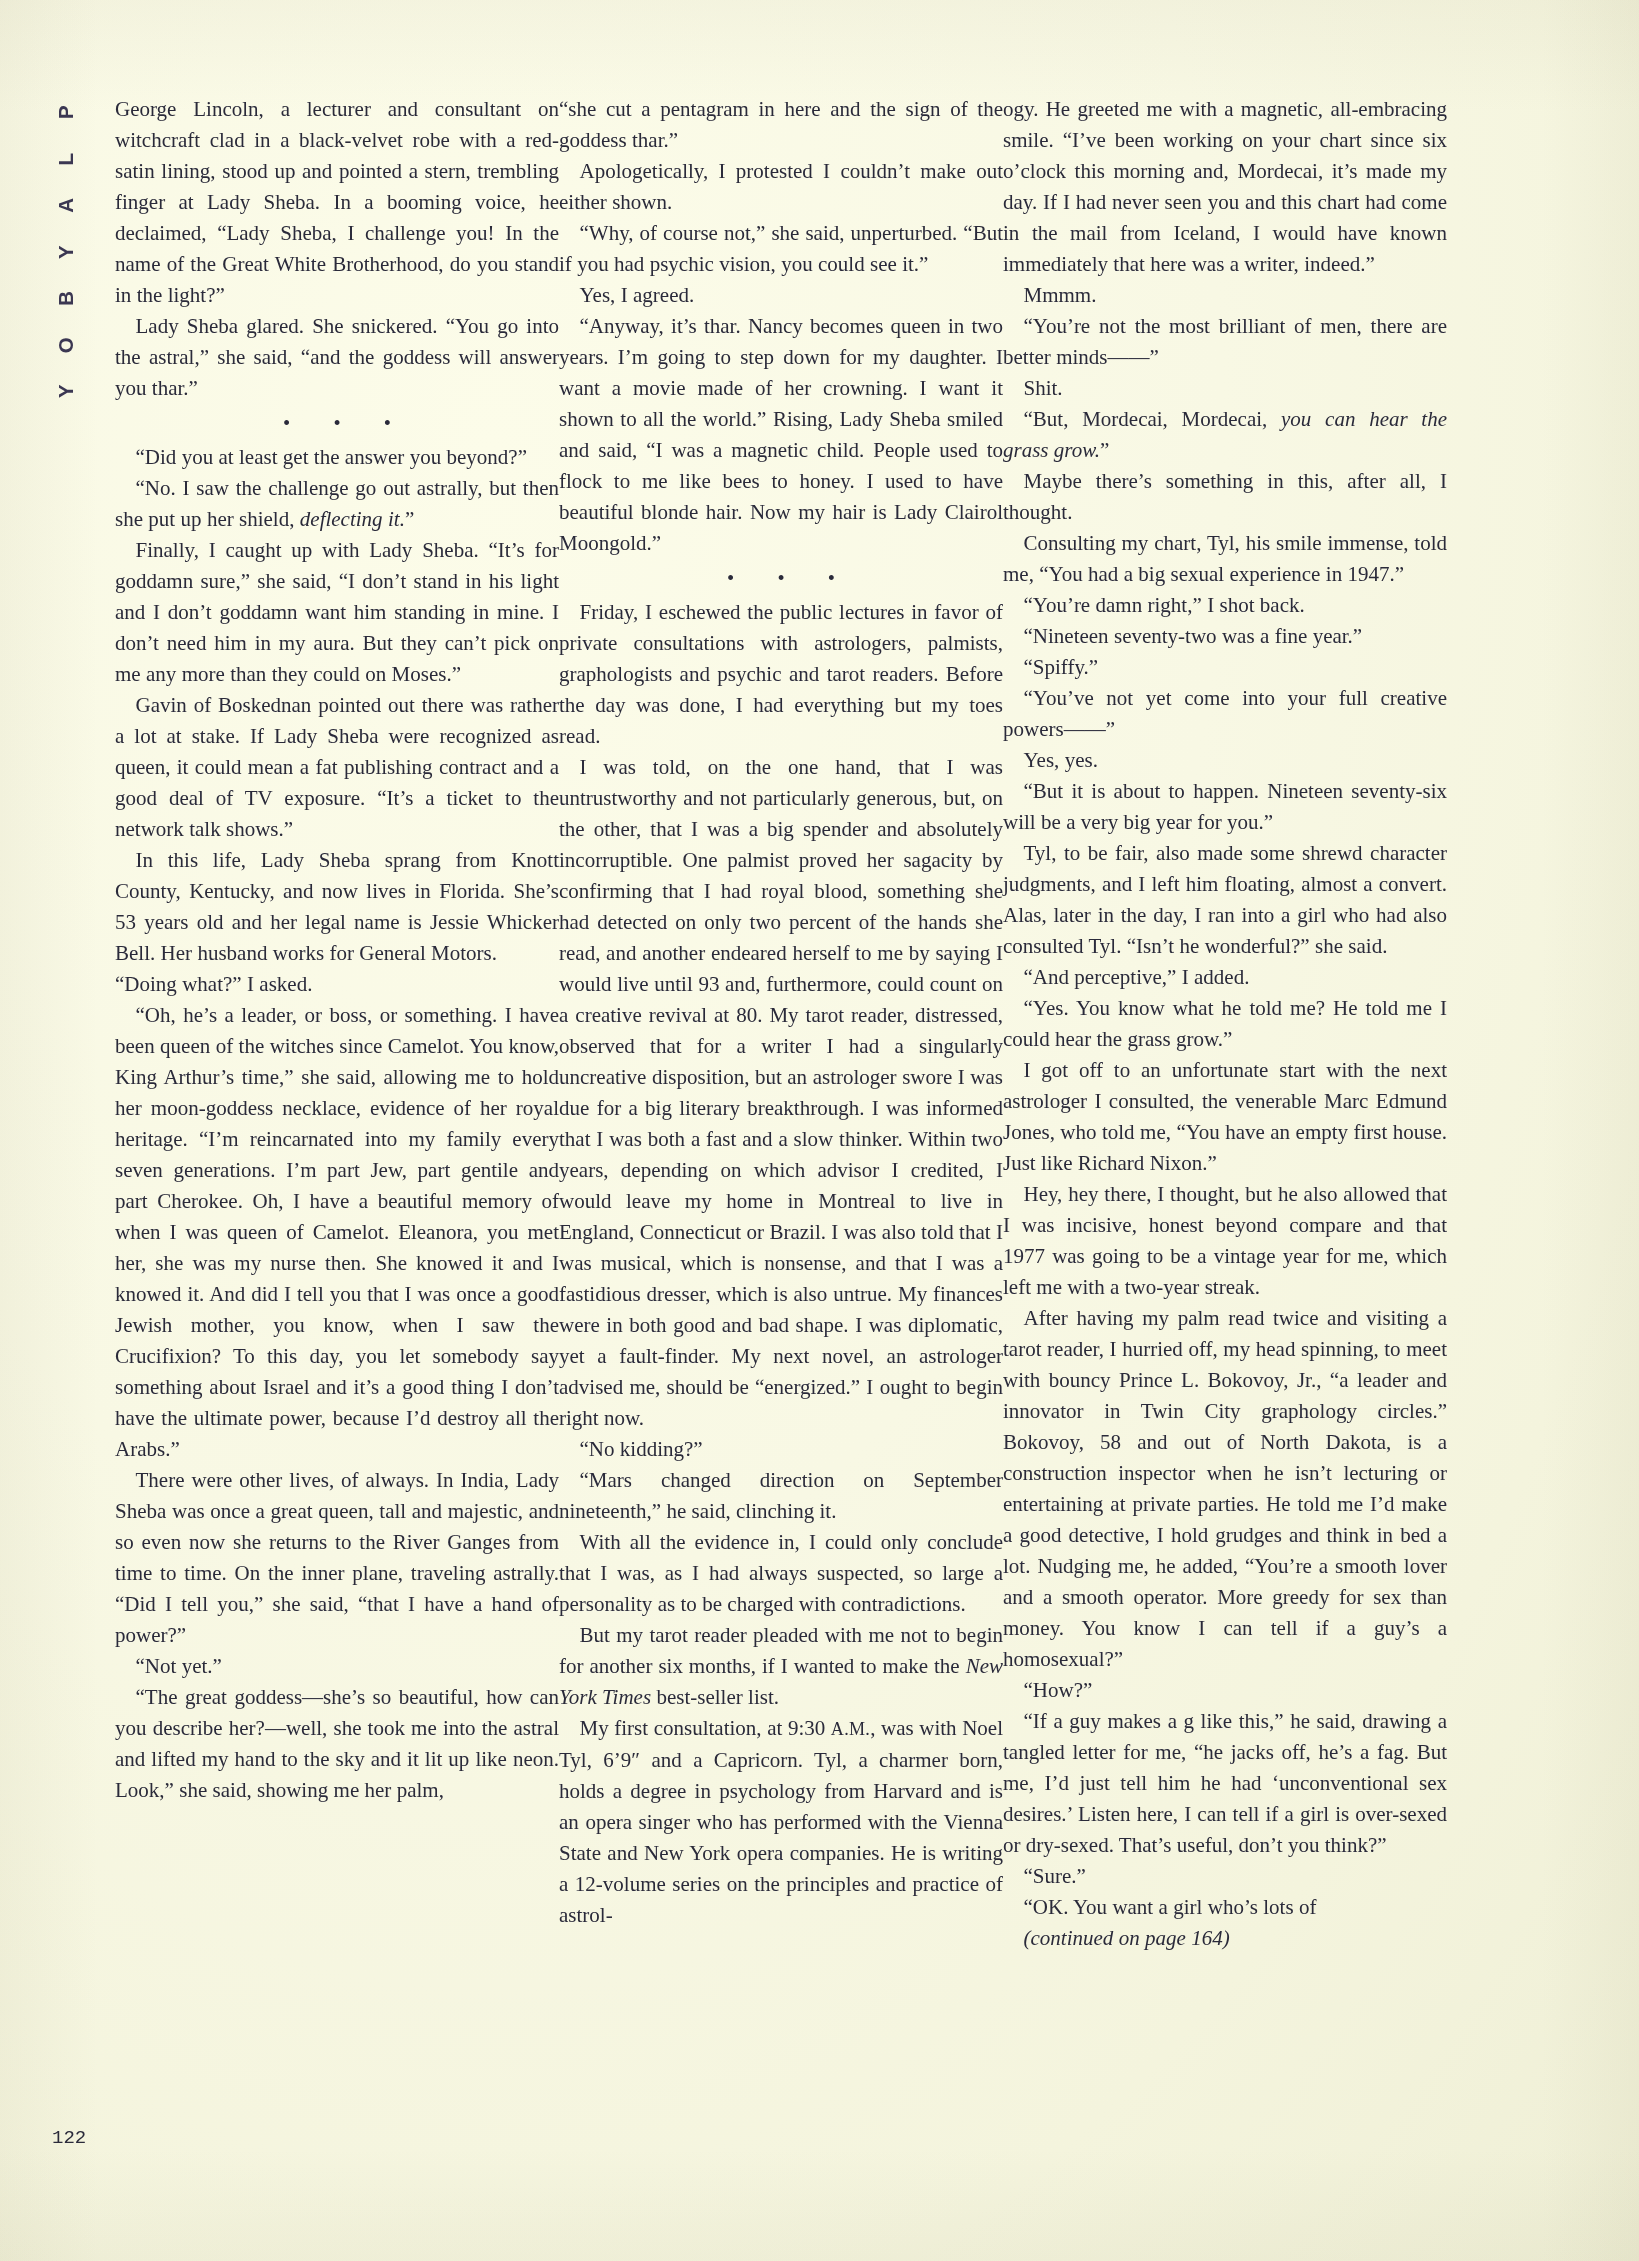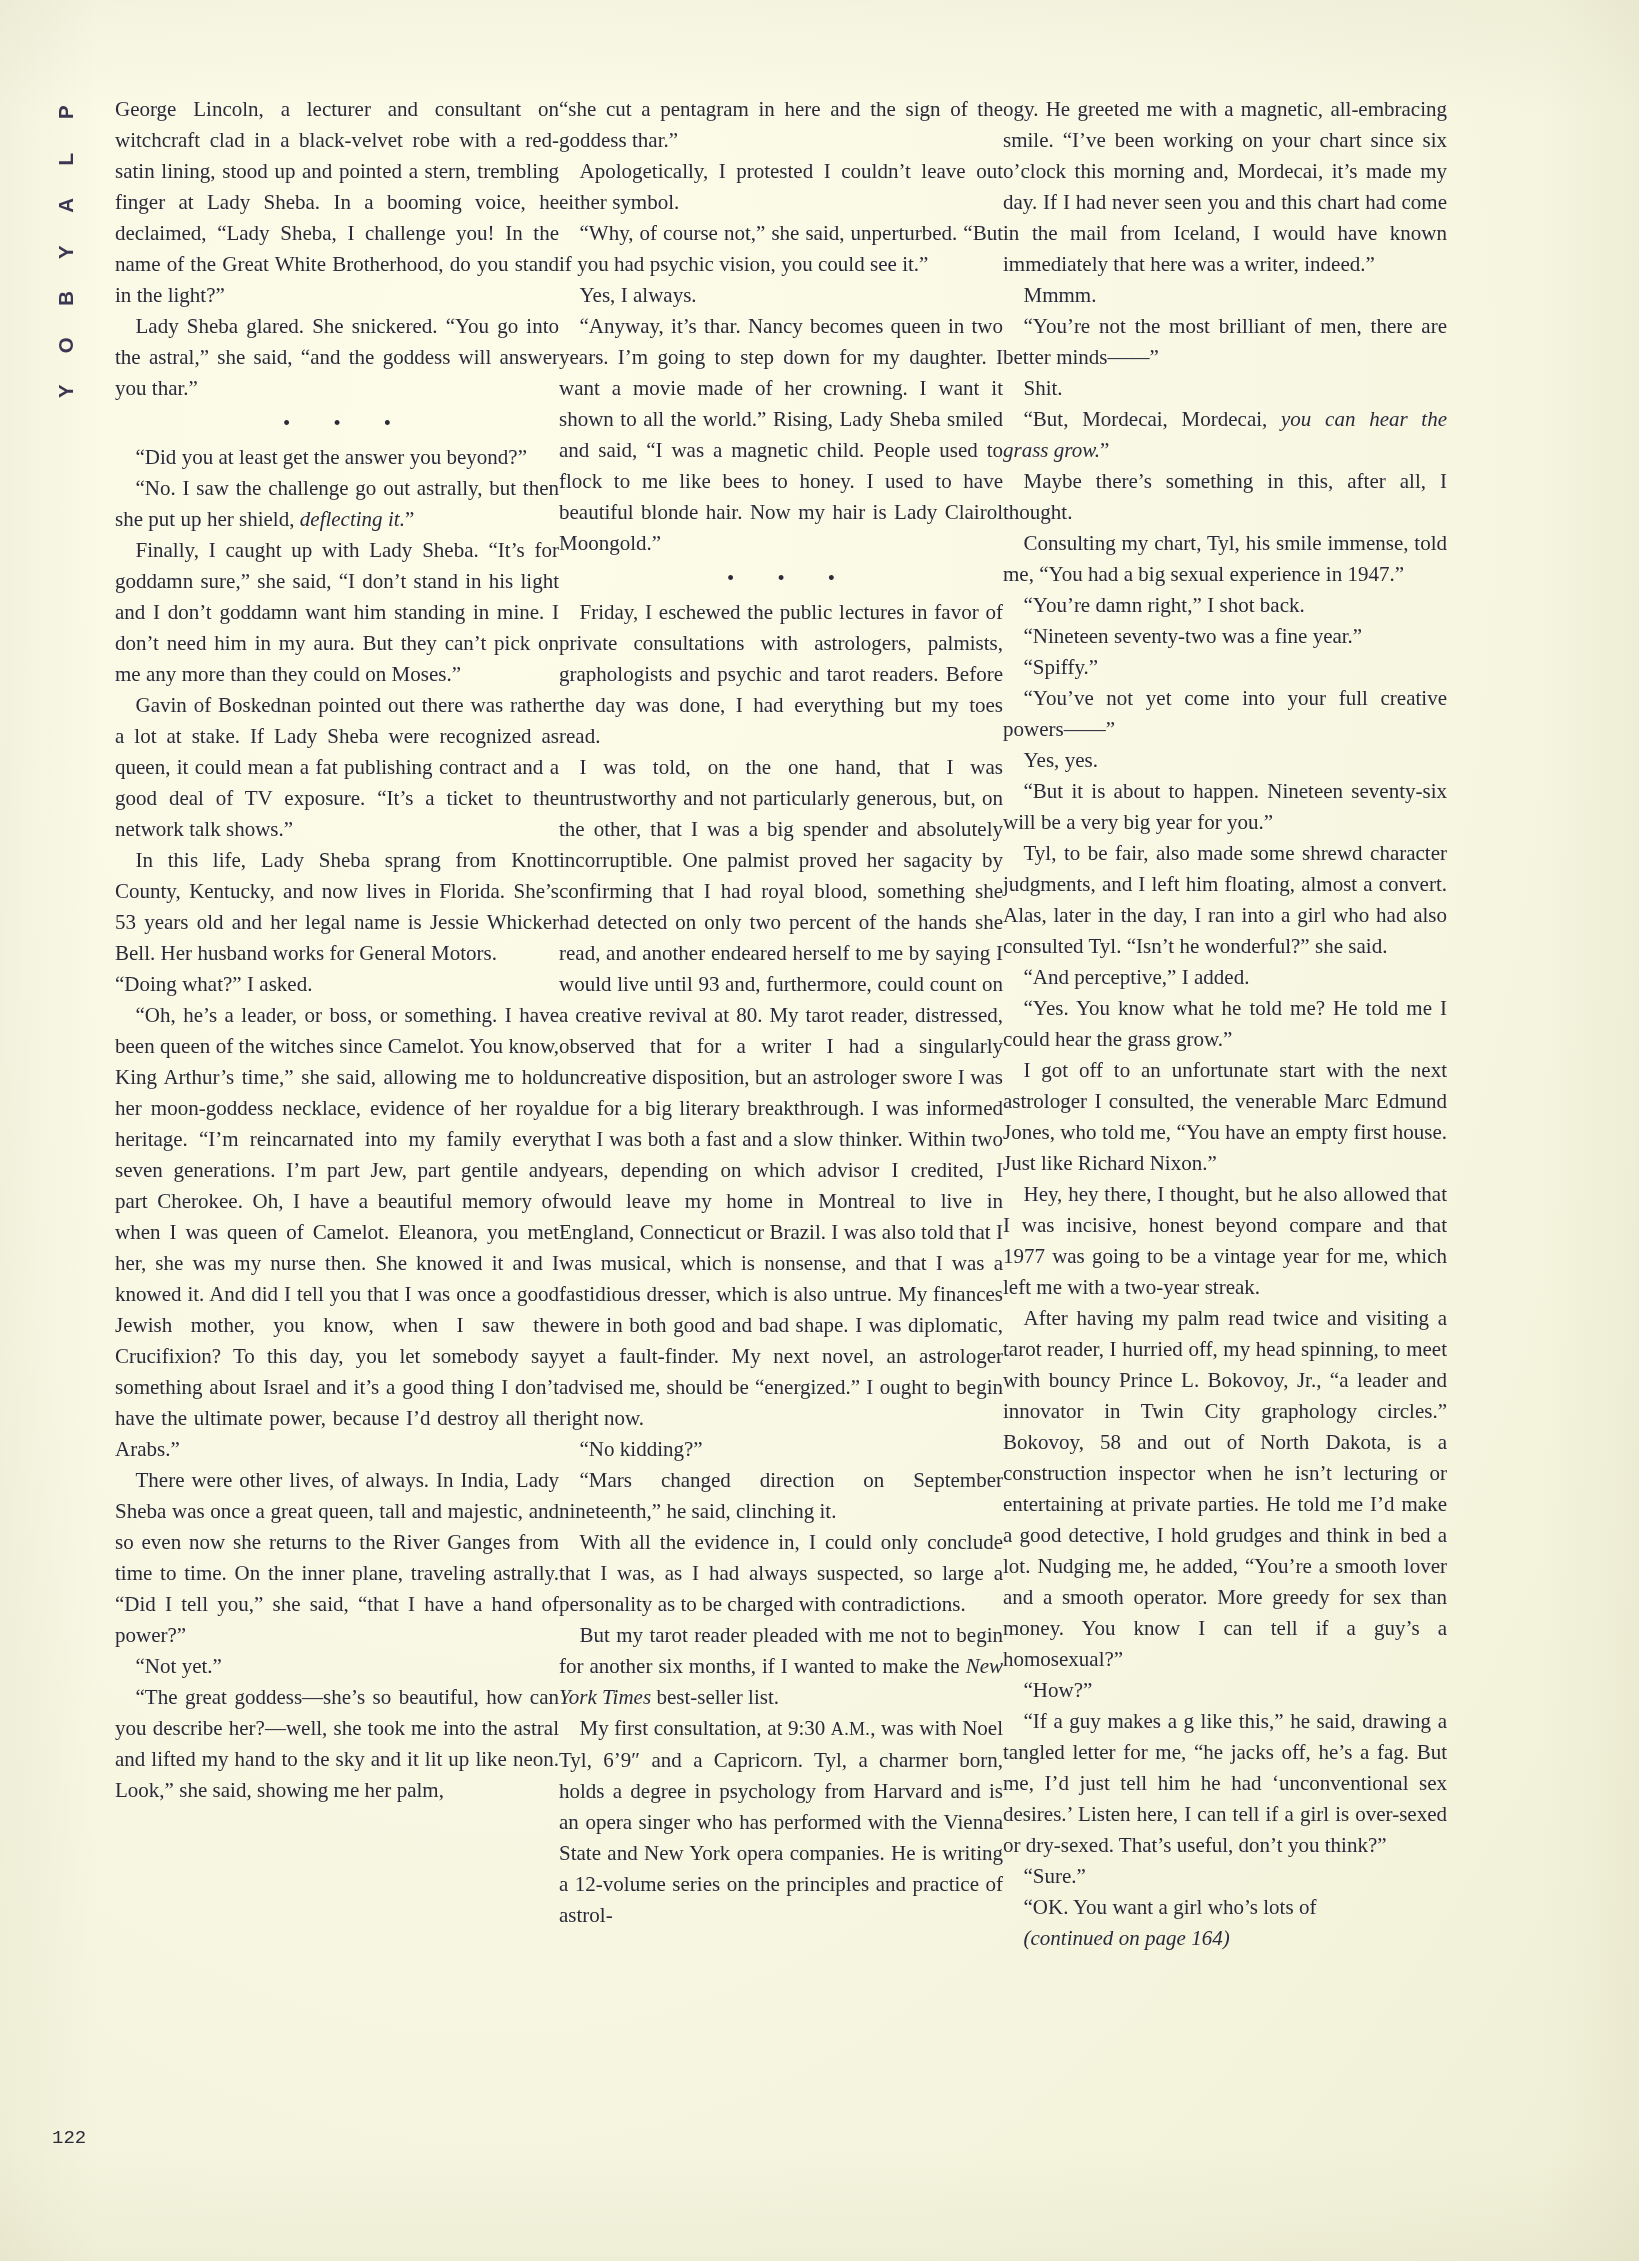--- a/index.html
+++ b/index.html
@@ -147,23 +147,23 @@
         <p id="c1-p9" class="noindent">“Doing what?” I asked.</p>
         <p id="c1-p10">“Oh, he’s a leader, or boss, or something. I have been queen of the witches since Camelot. You know, King Arthur’s time,” she said, allowing me to hold her moon-goddess necklace, evidence of her royal heritage. “I’m reincarnated into my family every seven generations. I’m part Jew, part gentile and part Cherokee. Oh, I have a beautiful memory of when I was queen of Camelot. Eleanora, you met her, she was my nurse then. She knowed it and I knowed it. And did I tell you that I was once a good Jewish mother, you know, when I saw the Crucifixion? To this day, you let somebody say something about Israel and it’s a good thing I don’t have the ultimate power, because I’d destroy all the Arabs.”</p>
         <p id="c1-p11">There were other lives, of always. In India, Lady Sheba was once a great queen, tall and majestic, and so even now she returns to the River Ganges from time to time. On the inner plane, traveling astrally. “Did I tell you,” she said, “that I have a hand of power?”</p>
         <p id="c1-p12">“Not yet.”</p>
         <p id="c1-p13">“The great goddess—she’s so beautiful, how can you describe her?—well, she took me into the astral and lifted my hand to the sky and it lit up like neon. Look,” she said, showing me her palm,</p>
         <span class="folio">122</span>
     </div>
 
     <div class="col" id="col-2">
         <p id="c2-p1" class="noindent">“she cut a pentagram in here and the sign of the goddess thar.”</p>
-        <p id="c2-p2">Apologetically, I protested I couldn’t leave out either symbol.</p>
+        <p id="c2-p2">Apologetically, I protested I couldn’t make out either shown.</p>
         <p id="c2-p3">“Why, of course not,” she said, unperturbed. “But if you had psychic vision, you could see it.”</p>
-        <p id="c2-p4">Yes, I always.</p>
+        <p id="c2-p4">Yes, I agreed.</p>
         <p id="c2-p5">“Anyway, it’s thar. Nancy becomes queen in two years. I’m going to step down for my daughter. I want a movie made of her crowning. I want it shown to all the world.” Rising, Lady Sheba smiled and said, “I was a magnetic child. People used to flock to me like bees to honey. I used to have beautiful blonde hair. Now my hair is Lady Clairol Moongold.”</p>
         <div class="sep">• • •</div>
         <p id="c2-p6">Friday, I eschewed the public lectures in favor of private consultations with astrologers, palmists, graphologists and psychic and tarot readers. Before the day was done, I had everything but my toes read.</p>
         <p id="c2-p7">I was told, on the one hand, that I was untrustworthy and not particularly generous, but, on the other, that I was a big spender and absolutely incorruptible. One palmist proved her sagacity by confirming that I had royal blood, something she had detected on only two percent of the hands she read, and another endeared herself to me by saying I would live until 93 and, furthermore, could count on a creative revival at 80. My tarot reader, distressed, observed that for a writer I had a singularly uncreative disposition, but an astrologer swore I was due for a big literary breakthrough. I was informed that I was both a fast and a slow thinker. Within two years, depending on which advisor I credited, I would leave my home in Montreal to live in England, Connecticut or Brazil. I was also told that I was musical, which is nonsense, and that I was a fastidious dresser, which is also untrue. My finances were in both good and bad shape. I was diplomatic, yet a fault-finder. My next novel, an astrologer advised me, should be “energized.” I ought to begin right now.</p>
         <p id="c2-p8">“No kidding?”</p>
         <p id="c2-p9">“Mars changed direction on September nineteenth,” he said, clinching it.</p>
         <p id="c2-p11">With all the evidence in, I could only conclude that I was, as I had always suspected, so large a personality as to be charged with contradictions.</p>
         <p id="c2-p10">But my tarot reader pleaded with me not to begin for another six months, if I wanted to make the <em>New York Times</em> best-seller list.</p>
         <p id="c2-p12">My first consultation, at 9:30 <span class="smallcaps">A.M.</span>, was with Noel Tyl, 6’9″ and a Capricorn. Tyl, a charmer born, holds a degree in psychology from Harvard and is an opera singer who has performed with the Vienna State and New York opera companies. He is writing a 12-volume series on the principles and practice of astrol-</p>
       </div>

